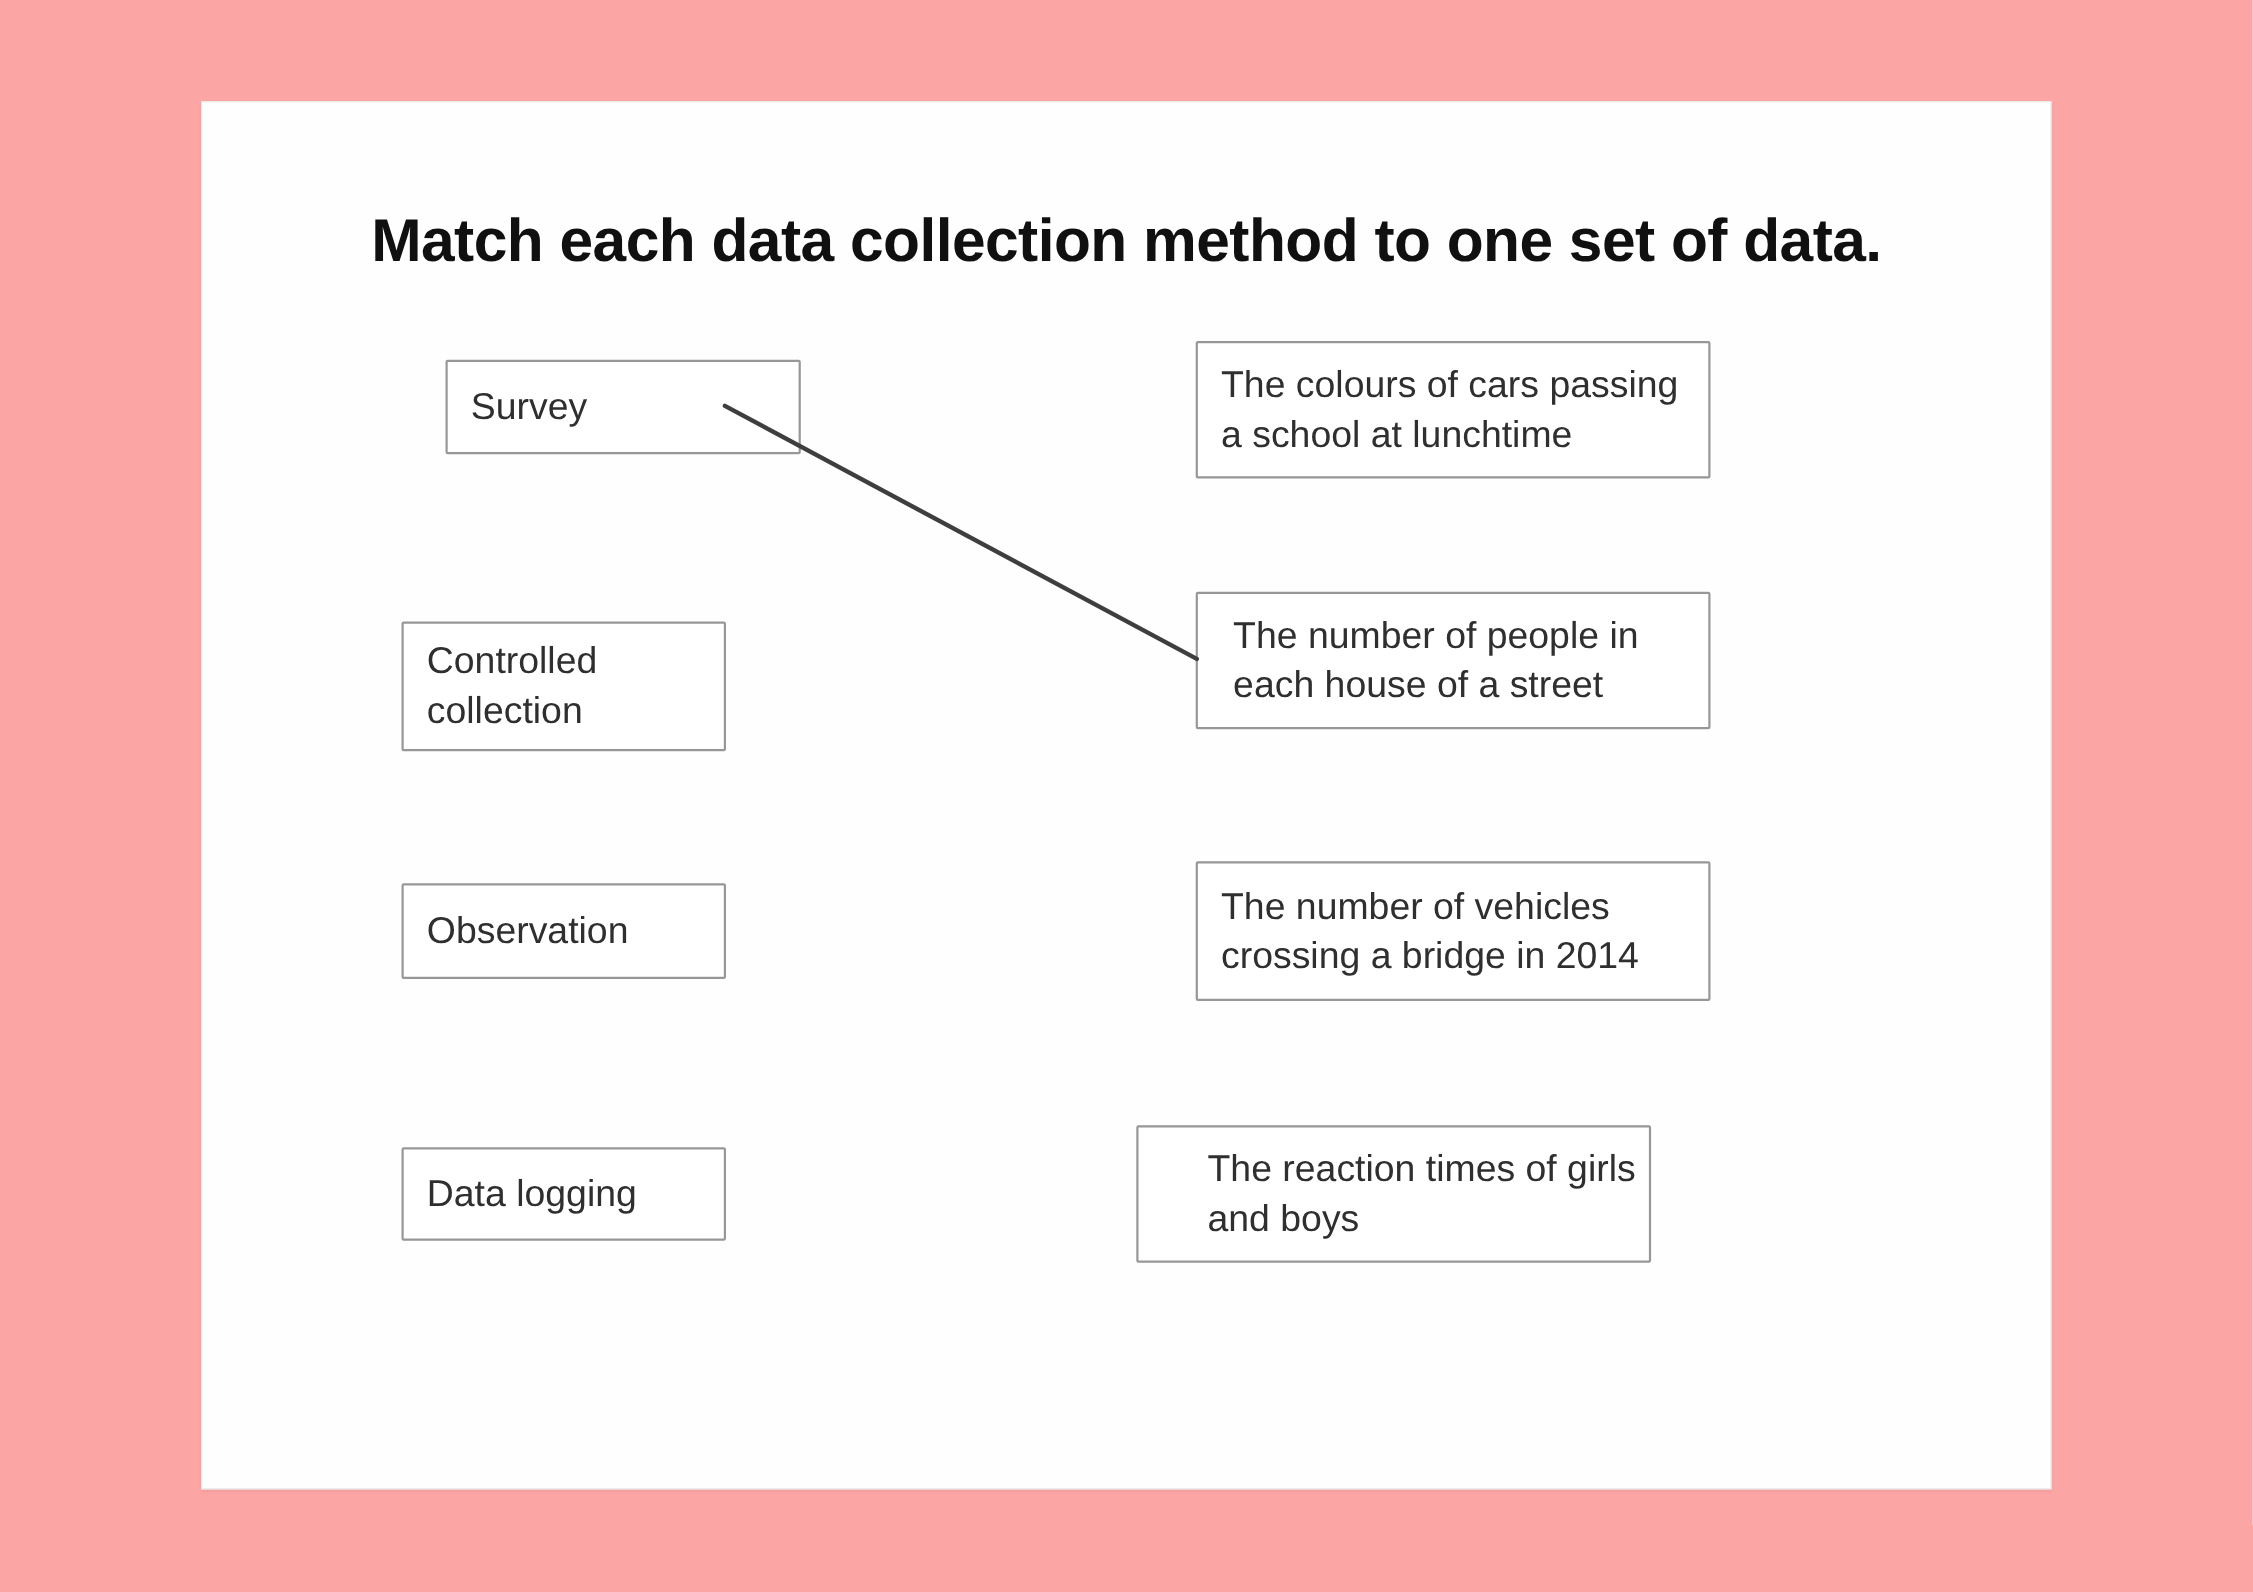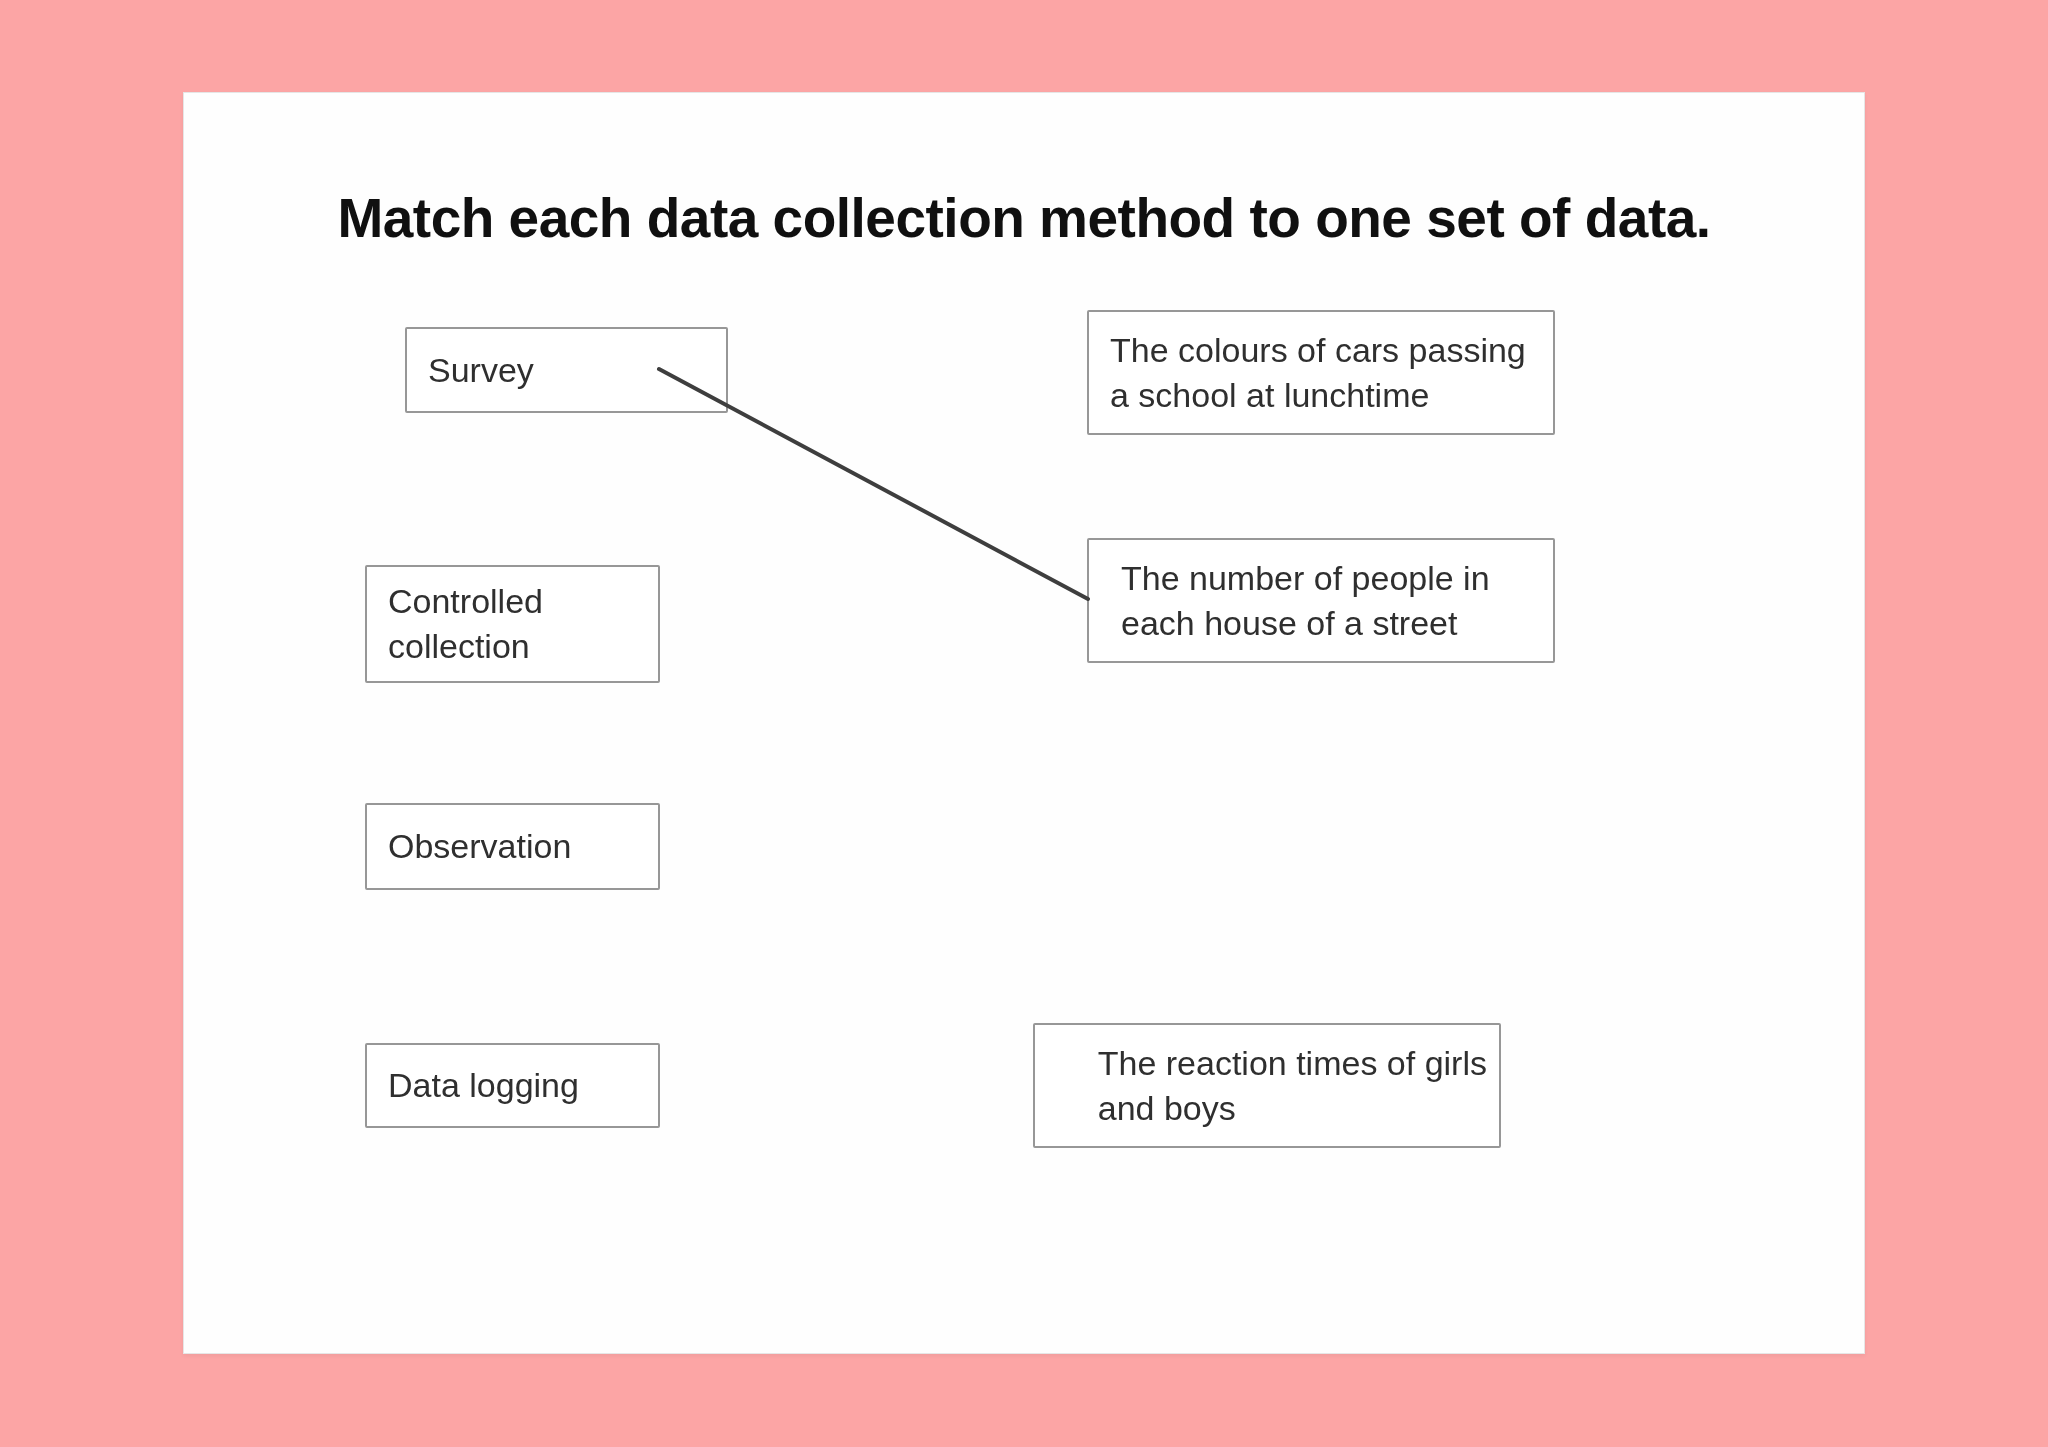--- a/index.html
+++ b/index.html
@@ -108,20 +108,24 @@
   <div class="match-box box-cars">
     <span>The colours of cars passing
 a school at lunchtime</span>
   </div>
 
   <div class="match-box box-people">
     <span>The number of people in
 each house of a street</span>
   </div>
 
+  <div class="match-box box-vehicles">
+    <span>The number of vehicles
+crossing a bridge in 2014</span>
+  </div>
 
   <div class="match-box box-reaction">
     <span>The reaction times of girls
 and boys</span>
   </div>
 
   <svg class="connector-layer" viewBox="0 0 2048 1447" xmlns="http://www.w3.org/2000/svg">
     <line x1="659" y1="369" x2="1088" y2="599" stroke="#3e3e3e" stroke-width="4" stroke-linecap="round"></line>
   </svg>
 

